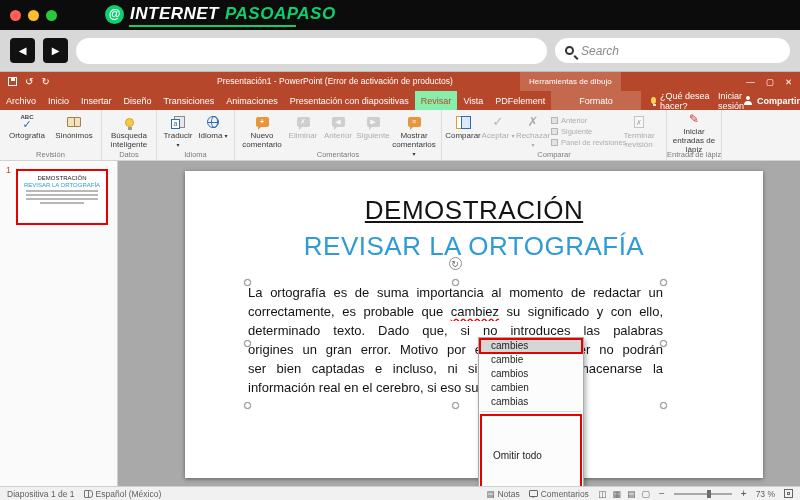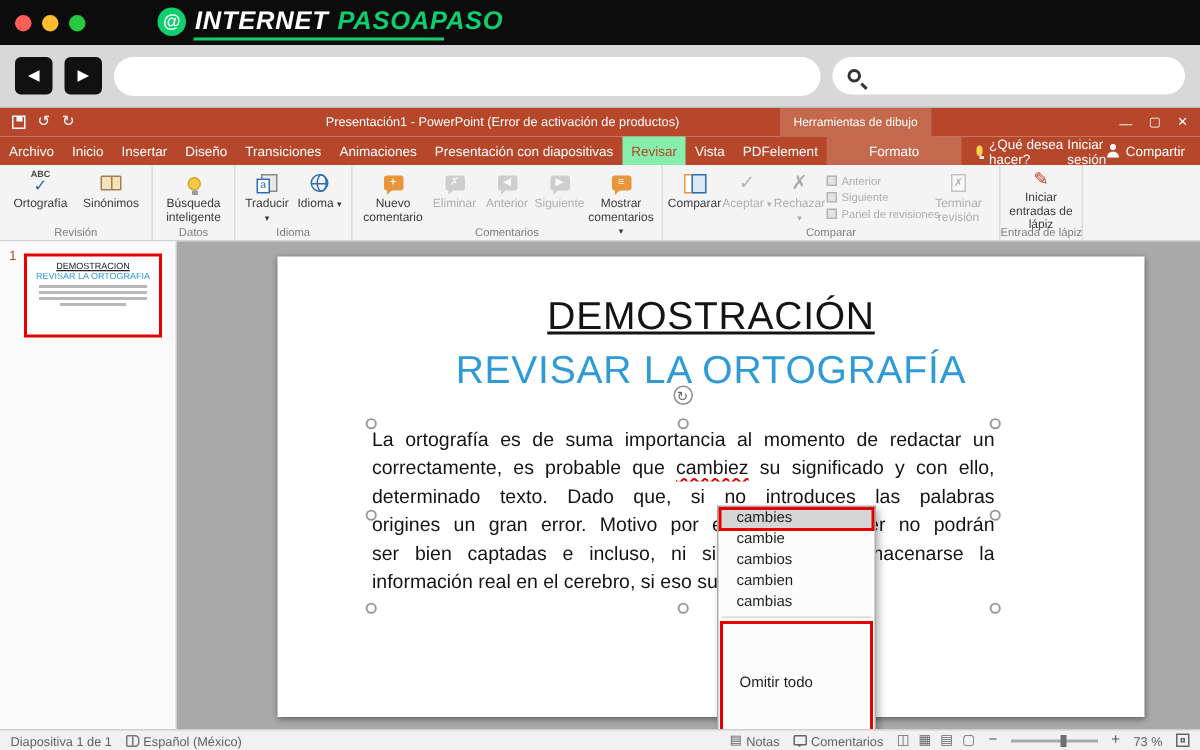--- a/index.html
+++ b/index.html
@@ -38,22 +38,22 @@
   .ctx-chip { position:absolute; left:520px; top:0; height:19px; line-height:19px; padding:0 9px; background:#c5694e; font-size:8px; }
   .winctl { position:absolute; right:8px; top:0; height:19px; display:flex; align-items:center; gap:11px; font-size:8.5px; }
 
   .pp-tabrow { position:absolute; top:19px; left:0; width:100%; height:19px; background:#b7472a; display:flex; align-items:stretch; color:#fff; font-size:9px; }
   .tab { padding:0 6px; display:flex; align-items:center; cursor:pointer; white-space:nowrap; }
   .tab-active { background:#86efac; color:#b7472a; }
   .tab-context { background:#c5694e; padding:0 28px; }
   .tellme { display:flex; align-items:center; gap:4px; margin-left:10px; font-size:9px; }
   .ic-tbulb { width:7px; height:7px; border-radius:50%; background:#ffd34d; position:relative; }
   .ic-tbulb::after { content:""; position:absolute; left:2px; bottom:-2px; width:3px; height:2px; background:#e8e8e8; }
-  .right-tabs { margin-left:auto; display:flex; align-items:center; padding-right:10px; }
-  .share-wrap { display:flex; align-items:flex-start; gap:4px; }
+  .right-tabs { margin-left:auto; display:flex; align-items:center; }
+  .share-wrap { display:flex; align-items:flex-start; gap:4px;font-weight:bold; }
   .ic-person { width:9px; height:9px; position:relative; }
   .ic-person::before { content:""; position:absolute; left:2.5px; top:0; width:4px; height:4px; border-radius:50%; background:#fff; }
   .ic-person::after { content:""; position:absolute; left:.5px; bottom:0; width:8px; height:4px; border-radius:4px 4px 0 0; background:#fff; }
 
   
   .pp-ribbon { position:absolute; top:38px; left:0; width:100%; height:51px; background:#f4f4f4; border-bottom:1px solid #d2d2d2; display:flex; }
   .rgroup { position:relative; display:flex; align-items:flex-start; gap:1px; padding:2px 4px 12px; border-right:1px solid #dcdcdc; }
   .glabel { position:absolute; bottom:1px; left:0; right:0; text-align:center; font-size:7.5px; color:#7c7c7c; white-space:nowrap; }
   .rbtn { width:46px; display:flex; flex-direction:column; align-items:center; font-size:8px; color:#3a3a3a; text-align:center; line-height:1.12; padding-top:2px; cursor:pointer; }
   .rbtn .ic { height:16px; display:flex; align-items:center; justify-content:center; margin-bottom:2px; }
@@ -154,20 +154,21 @@
       <span class="logo-paso">PASOAPASO</span>
     </div>
   </div>
 
   <div class="toolbar">
     <div class="nav-btn">◀</div>
     <div class="nav-btn">▶</div>
     <div class="address-bar"></div>
     <div class="search-pill">
       <span class="search-glass"></span>
+      <input class="search-input" placeholder="Search" style="">
     </div>
   </div>
 
   <div class="pp">
 
     <div class="pp-titlebar">
       <div class="qat">
         <span class="ic-save"></span>
         <span>↺</span>
         <span>↻</span>

